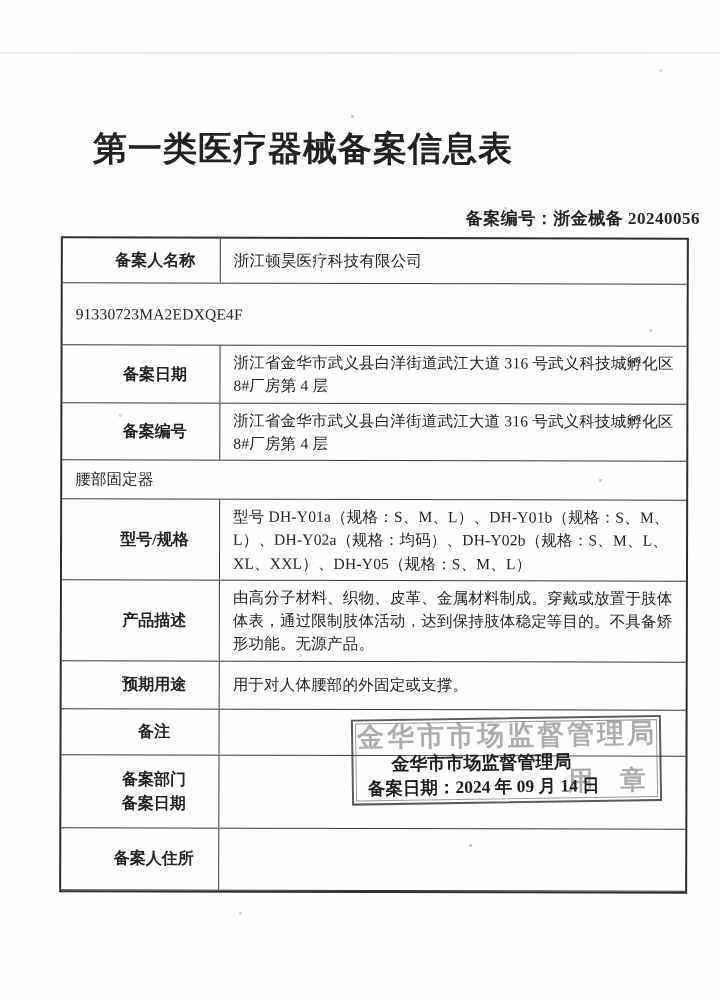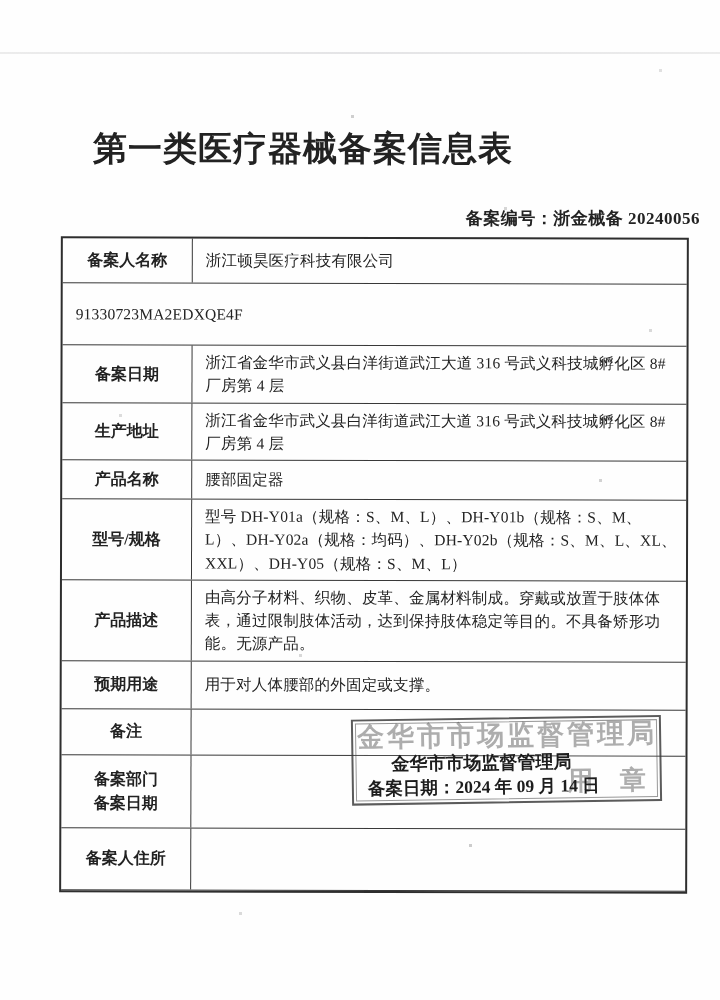--- a/index.html
+++ b/index.html
@@ -49,20 +49,21 @@
   }
   .t-row { display: flex; border-bottom: 1.6px solid #383838; }
   .t-row:last-child { border-bottom: none; }
   .t-label {
     width: 130px; flex: 0 0 130px;
     border-right: 1.6px solid #383838;
     display: flex; align-items: center; justify-content: center;
     text-align: center; font-size: 16px; font-weight: 600;
     white-space: pre-line; line-height: 1.45; color: #222;
     padding: 2px 4px;
+    margin-left: 28px;
   }
   .t-value {
     flex: 1; display: flex; align-items: center;
     padding: 5px 8px 5px 13px;
     font-size: 15.5px; line-height: 1.5; color: #232323;
     letter-spacing: 0.2px;
   }
   .h1 { min-height: 45px; } .h2 { min-height: 62px; } .h3 { min-height: 53px; }
   .h4 { min-height: 52px; } .h5 { min-height: 39px; } .h6 { min-height: 69px; }
   .h7 { min-height: 76px; } .h8 { min-height: 48px; } .h9 { min-height: 46px; }
@@ -118,26 +119,25 @@
     <div class="t-row h2">
       <div class="t-value">91330723MA2EDXQE4F</div>
     </div>
 
     <div class="t-row h3">
       <div class="t-label">备案日期</div>
       <div class="t-value">浙江省金华市武义县白洋街道武江大道 316 号武义科技城孵化区 8#厂房第 4 层</div>
     </div>
 
     <div class="t-row h4">
-      <div class="t-label">生产地址</div>
+      <div class="t-label">备案编号</div>
       <div class="t-value">浙江省金华市武义县白洋街道武江大道 316 号武义科技城孵化区 8#厂房第 4 层</div>
     </div>
 
     <div class="t-row h5">
-      <div class="t-label">产品名称</div>
       <div class="t-value">腰部固定器</div>
     </div>
 
     <div class="t-row h6">
       <div class="t-label">型号/规格</div>
       <div class="t-value">型号 DH-Y01a（规格：S、M、L）、DH-Y01b（规格：S、M、L）、DH-Y02a（规格：均码）、DH-Y02b（规格：S、M、L、XL、XXL）、DH-Y05（规格：S、M、L）</div>
     </div>
 
     <div class="t-row h7">
       <div class="t-label">产品描述</div>

